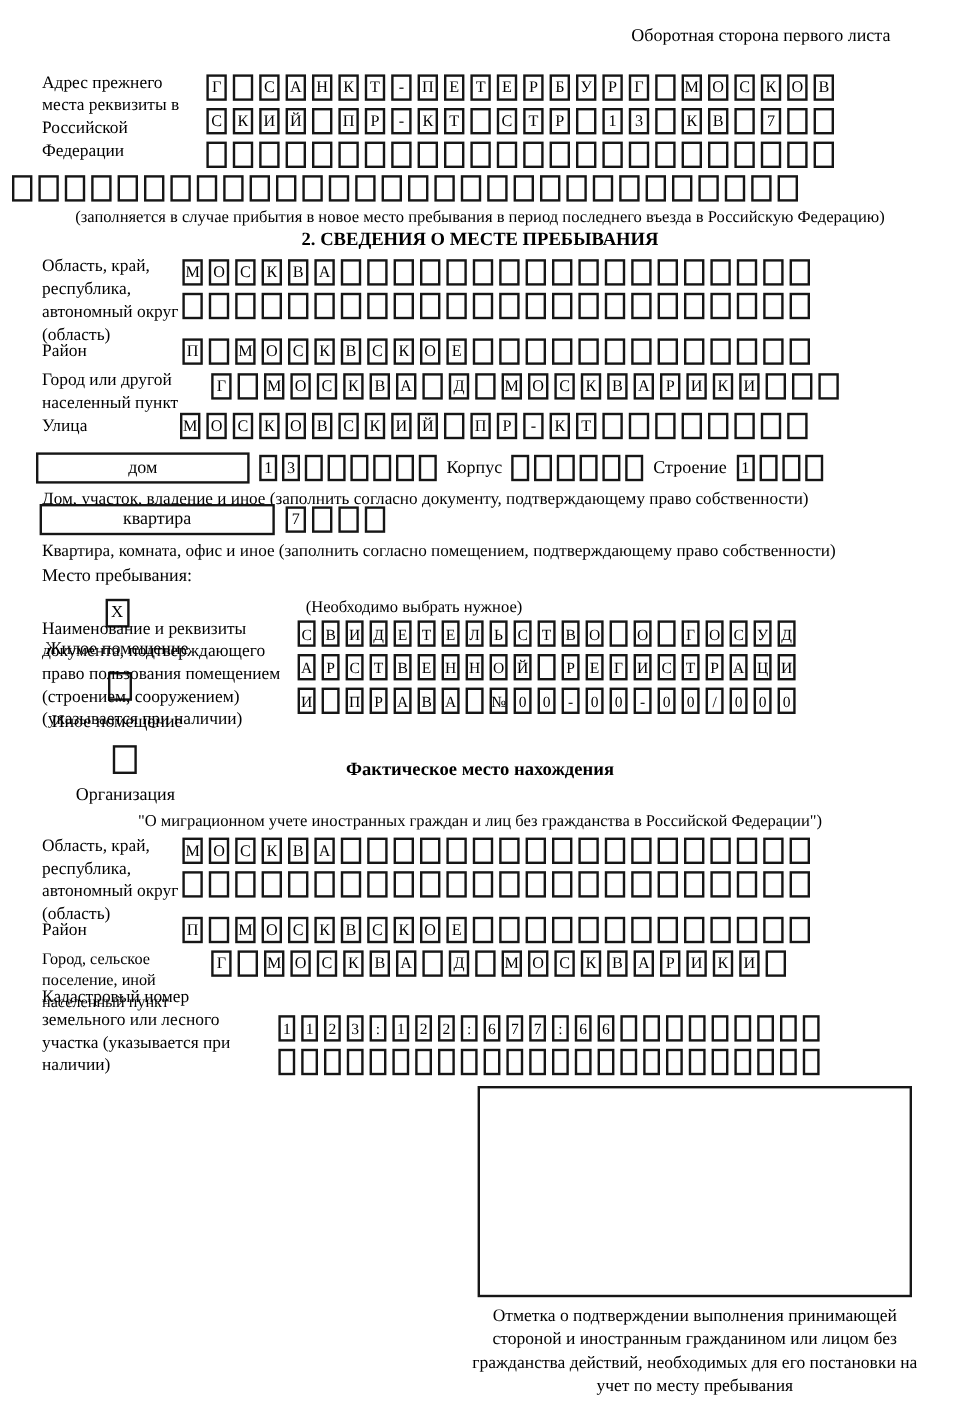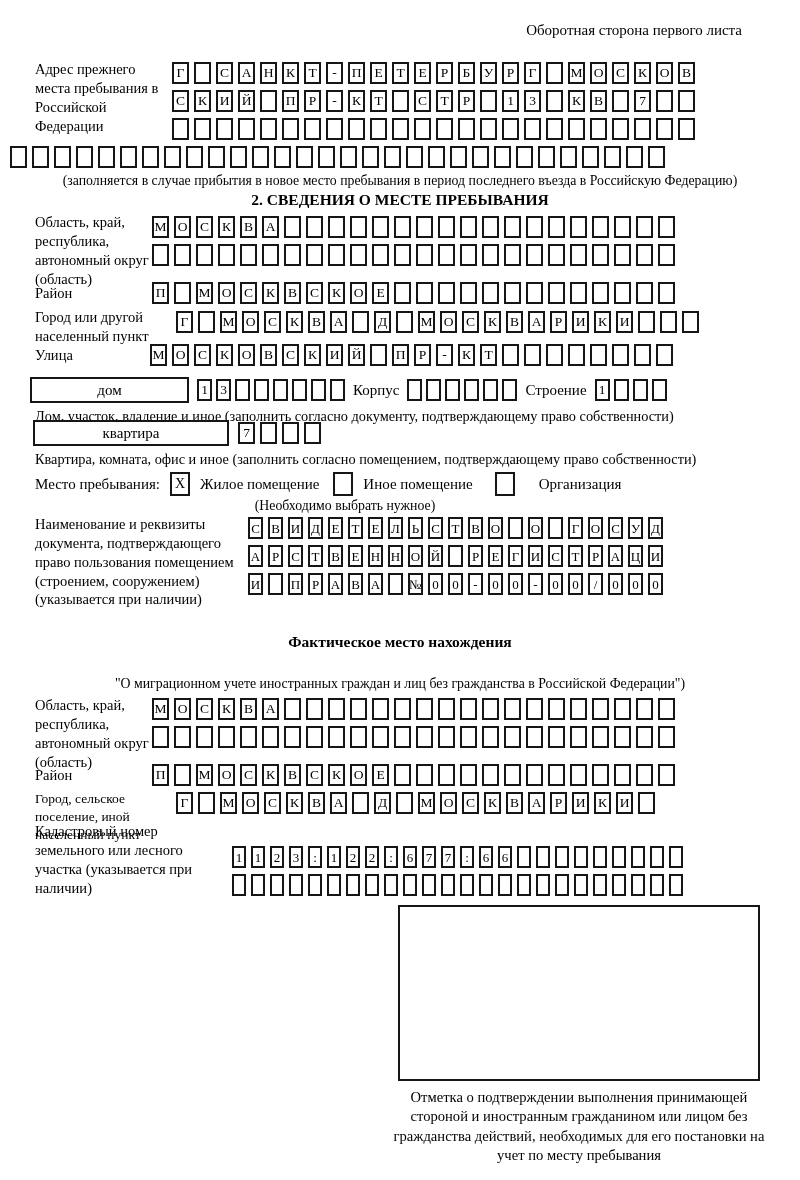--- a/index.html
+++ b/index.html
@@ -49,21 +49,21 @@
   .housenote { font-size: 14.3px; }
   .stayrow { display: flex; align-items: center; gap: 10px; }
 </style>
 </head>
 <body>
 
 <div class="sheet">
 
   <div class="abs corner" style="top:22px; right:58px;">Оборотная сторона первого листа</div>
 
-  <div class="abs flabel" style="top:60px; left:35px; width:132px;">Адрес прежнего места пребывания в Российской Федерации</div>
+  <div class="abs flabel" style="top:60px; left:35px; width:132px;">Адрес прежнего места реквизиты в Российской Федерации</div>
   <div class="abs row" style="top:62px; left:172px;">
       <span class="cell">Г</span>
       <span class="cell"></span>
       <span class="cell">С</span>
       <span class="cell">А</span>
       <span class="cell">Н</span>
       <span class="cell">К</span>
       <span class="cell">Т</span>
       <span class="cell">-</span>
       <span class="cell">П</span>
@@ -303,21 +303,21 @@
       <span class="cell"></span>
       <span class="cell"></span>
       <span class="cell"></span>
       <span class="cell"></span>
       <span class="cell"></span>
       <span class="cell"></span>
       <span class="cell"></span>
     </div>
 
   <div class="abs" style="top:377px; left:30px; display:flex; align-items:center; gap:8px;">
-    <div class="bigbox" style="width:159px;">
+    <div class="bigbox" style="width:178px;">
       <span>дом</span>
     </div>
     <div class="row mrow">
         <span class="cell">1</span>
         <span class="cell">3</span>
         <span class="cell"></span>
         <span class="cell"></span>
         <span class="cell"></span>
         <span class="cell"></span>
         <span class="cell"></span>
@@ -348,21 +348,21 @@
     </div>
     <div class="row">
         <span class="cell">7</span>
         <span class="cell"></span>
         <span class="cell"></span>
         <span class="cell"></span>
       </div>
   </div>
   <div class="abs housenote" style="top:451px; left:35px;">Квартира, комната, офис и иное (заполнить согласно помещением, подтверждающему право собственности)</div>
 
-  <div class="abs stayrow" style="top:472px; left:35px;">
+  <div class="abs stayrow" style="top:472px; left:35px;flex-direction:column;">
     <span>Место пребывания:</span>
     <span class="checkbox">X</span>
     <span>Жилое помещение</span>
     <span class="checkbox" style="margin-left:4px;"></span>
     <span>Иное помещение</span>
     <span class="checkbox" style="margin-left:12px;"></span>
     <span style="margin-left:14px;">Организация</span>
   </div>
   <div class="abs" style="top:498px; left:35px; width:620px; text-align:center; font-size:13.8px;">(Необходимо выбрать нужное)</div>
 

